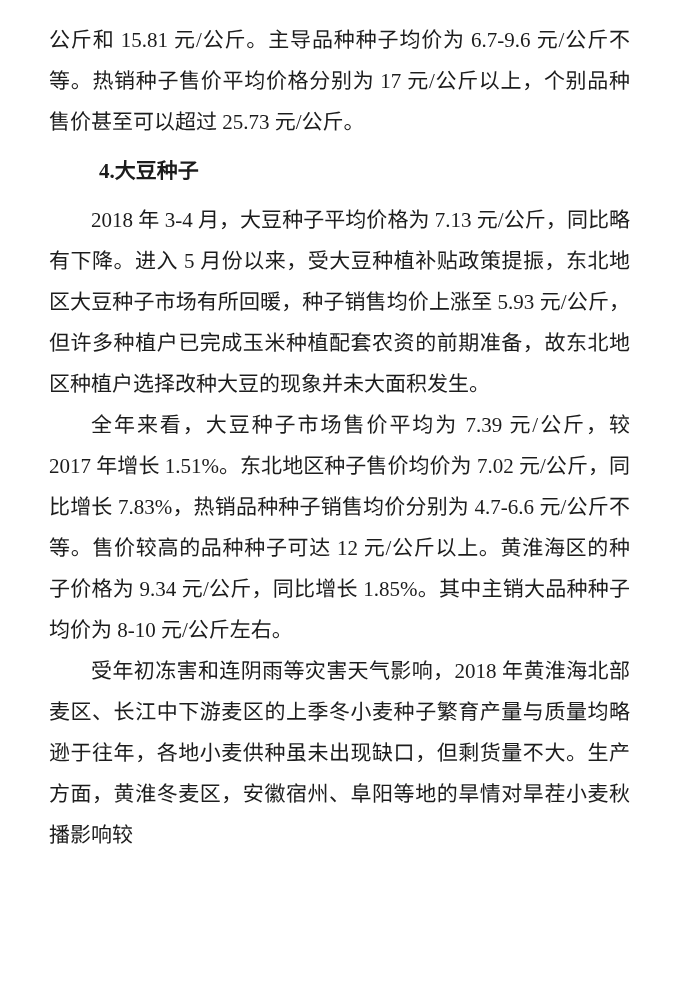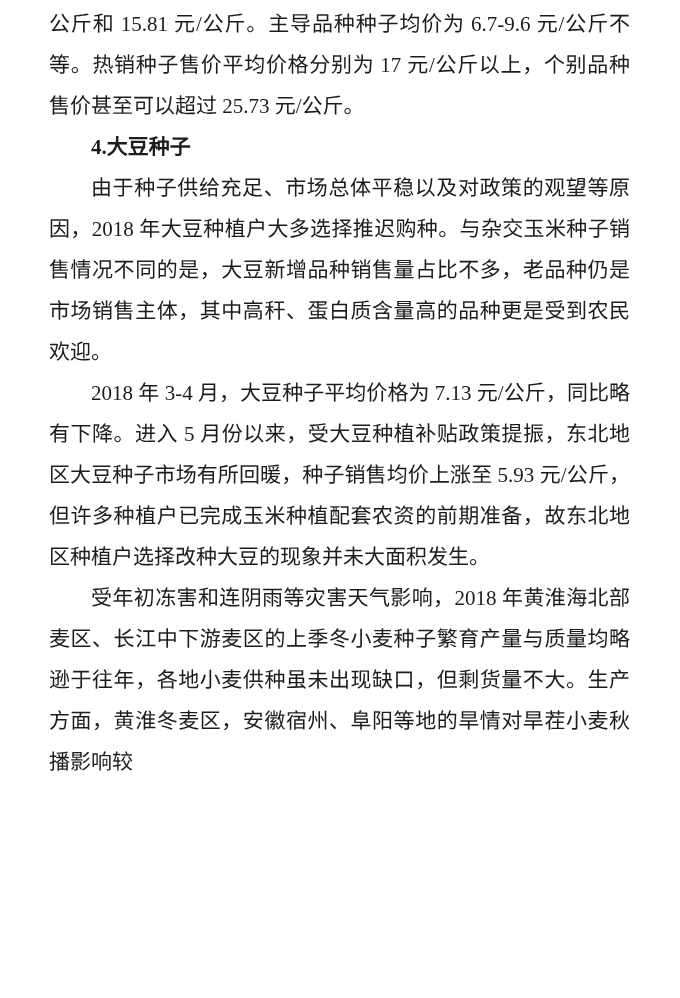--- a/index.html
+++ b/index.html
@@ -9,55 +9,55 @@
   }
   body {
     width: 680px;
     height: 998px;
     overflow: hidden;
   }
   .page {
     box-sizing: border-box;
     width: 680px;
     height: 998px;
-    padding: 4px 50px 0 49px;
+    padding: 20px 50px 0 49px;
     background: #ffffff;
     font-family: "Liberation Serif", "DejaVu Serif", serif;
     font-size: 21px;
     line-height: 41px;
     color: #1c1c1c;
     text-align: justify;
     text-justify: inter-ideograph;
     overflow: hidden;
   }
   .para {
     margin: 0;
     text-indent: 42px;
     font-weight: normal;
   }
   .para.no-indent {
     text-indent: 0;
   }
   .heading {
-    margin: 0;
+    margin: 8px;
     text-indent: 42px;
     font-size: 21px;
     line-height: 41px;
     font-weight: bold;
     text-align: left;
   }
 </style>
 </head>
 <body>
 
 <main class="page">
   <p class="para no-indent">公斤和 15.81 元/公斤。主导品种种子均价为 6.7-9.6 元/公斤不等。热销种子售价平均价格分别为 17 元/公斤以上，个别品种售价甚至可以超过 25.73 元/公斤。</p>
 
   <h2 class="heading">4.大豆种子</h2>
 
-  <p class="para">由于种子供给充足、市场总体平稳以及对政策的观望等原因，2018 年大豆种植户大多选择推迟购种。与杂交玉米种子销售情况不同的是，大豆新增品种销售量占比不多，老品种仍是市场销售主体，其中高秆、蛋白质含量高的品种更是受到农民欢迎。</p>
 
   <p class="para">2018 年 3-4 月，大豆种子平均价格为 7.13 元/公斤，同比略有下降。进入 5 月份以来，受大豆种植补贴政策提振，东北地区大豆种子市场有所回暖，种子销售均价上涨至 5.93 元/公斤，但许多种植户已完成玉米种植配套农资的前期准备，故东北地区种植户选择改种大豆的现象并未大面积发生。</p>
 
+  <p class="para">全年来看，大豆种子市场售价平均为 7.39 元/公斤，较 2017 年增长 1.51%。东北地区种子售价均价为 7.02 元/公斤，同比增长 7.83%，热销品种种子销售均价分别为 4.7-6.6 元/公斤不等。售价较高的品种种子可达 12 元/公斤以上。黄淮海区的种子价格为 9.34 元/公斤，同比增长 1.85%。其中主销大品种种子均价为 8-10 元/公斤左右。</p>
 
 
   <p class="para">受年初冻害和连阴雨等灾害天气影响，2018 年黄淮海北部麦区、长江中下游麦区的上季冬小麦种子繁育产量与质量均略逊于往年，各地小麦供种虽未出现缺口，但剩货量不大。生产方面，黄淮冬麦区，安徽宿州、阜阳等地的旱情对旱茬小麦秋播影响较</p>
 </main>
 
 </body></html>

